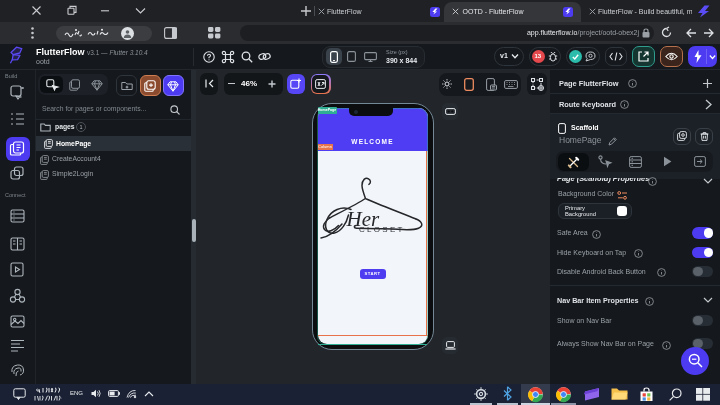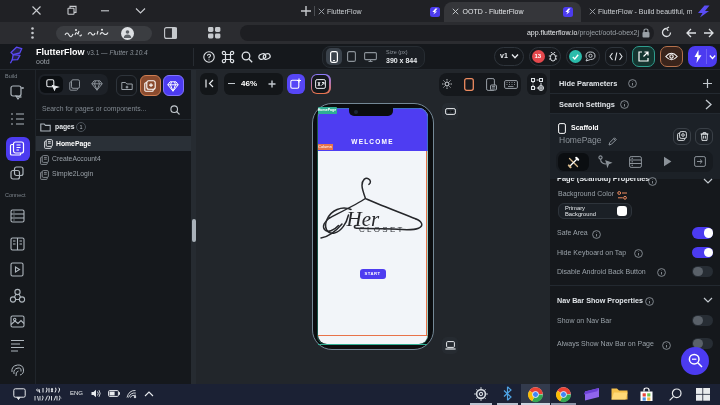--- a/index.html
+++ b/index.html
@@ -416,30 +416,30 @@
 
 <div class="abs" style="left:317px;top:107.5px;width:111px;height:237px;border:1px solid rgba(47,174,147,0.45);border-radius:9px;pointer-events:none;"></div>
 <div class="abs" style="left:318px;top:343.6px;width:109px;height:1.2px;background:#2fae93;"></div>
 
 <div class="abs" style="left:349px;top:107.5px;width:44px;height:8.5px;background:#0b0d0f;border-radius:0 0 5px 5px;"></div>
 <div class="abs" style="left:354px;top:110px;width:4px;height:4px;border-radius:50%;background:#1d2633;"></div>
 
 <div class="abs" style="left:317.5px;top:106.5px;width:19px;height:7px;background:#2fae93;border-radius:1px;font-size:3.6px;font-weight:bold;color:#fff;text-align:center;line-height:7px;">HomePage</div>
 
 <div class="abs" style="left:550px;top:70px;width:170px;height:314px;background:#15181c;"></div>
-<div class="abs" style="left:559px;top:78.5px;font-size:7.4px;font-weight:bold;color:#dfe3e7;">Hide Parameters</div>
+<div class="abs" style="left:559px;top:78.5px;font-size:7.4px;font-weight:bold;color:#dfe3e7;">Page FlutterFlow</div>
 <svg class="abs" style="left:628px;top:79px;" width="9" height="9" viewBox="0 0 9 9" fill="none" stroke="#8b9299" stroke-width="0.9">
     <circle cx="4.5" cy="4.5" r="3.9"></circle>
     <path d="M4.5 4 V6.5 M4.5 2.6 V3"></path>
   </svg>
 <svg class="abs" style="left:702px;top:78px;" width="11" height="11" viewBox="0 0 11 11" stroke="#c3c9cf" stroke-width="1.2">
     <path d="M5.5 1 V10 M1 5.5 H10"></path>
   </svg>
 <div class="abs" style="left:550px;top:93px;width:170px;height:1px;background:#232930;"></div>
-<div class="abs" style="left:559px;top:99.5px;font-size:7.4px;font-weight:bold;color:#dfe3e7;">Search Settings</div>
+<div class="abs" style="left:559px;top:99.5px;font-size:7.4px;font-weight:bold;color:#dfe3e7;">Route Keyboard</div>
 <svg class="abs" style="left:620px;top:100px;" width="9" height="9" viewBox="0 0 9 9" fill="none" stroke="#8b9299" stroke-width="0.9">
     <circle cx="4.5" cy="4.5" r="3.9"></circle>
     <path d="M4.5 4 V6.5 M4.5 2.6 V3"></path>
   </svg>
 <svg class="abs" style="left:705px;top:99px;" width="7" height="11" viewBox="0 0 7 11" fill="none" stroke="#c3c9cf" stroke-width="1.3">
     <path d="M1 1 L6 5.5 L1 10"></path>
   </svg>
 <div class="abs" style="left:550px;top:113px;width:170px;height:1px;background:#232930;"></div>
 
 <div class="abs" style="left:550px;top:114px;width:170px;height:64.5px;background:#1c2127;"></div>
@@ -481,21 +481,21 @@
     <path d="M0.6 4 H12.4 M0.6 7.5 H12.4 M2.5 2.3 H4 M2.5 5.8 H4 M2.5 9.3 H4"></path>
   </svg>
 <svg class="abs" style="left:663px;top:156px;" width="9" height="11" viewBox="0 0 9 11" fill="#8b9299">
     <path d="M1 0.8 L8.4 5.5 L1 10.2 Z"></path>
   </svg>
 <svg class="abs" style="left:694px;top:156px;" width="12" height="11" viewBox="0 0 12 11" fill="none" stroke="#8b9299" stroke-width="1">
     <rect x="0.6" y="0.6" width="10.8" height="9.8" rx="1.5"></rect>
     <path d="M3 5.5 H8 M6 3.5 L8.2 5.5 L6 7.5"></path>
   </svg>
 
-<div class="abs" style="left:557px;top:177.5px;width:160px;height:9px;overflow:hidden;">
+<div class="abs" style="left:557px;top:177.5px;width:160px;height:9px;overflow:hidden;font-style:italic;">
   <div style="position:absolute;left:0;top:-4px;font-size:7.4px;font-weight:bold;color:#e8ebee;">Page (Scaffold) Properties</div>
 </div>
 <svg class="abs" style="left:648px;top:176.5px;" width="9" height="9" viewBox="0 0 9 9" fill="none" stroke="#8b9299" stroke-width="0.9">
     <circle cx="4.5" cy="4.5" r="3.9"></circle>
     <path d="M4.5 4 V6.5 M4.5 2.6 V3"></path>
   </svg>
 <svg class="abs" style="left:703px;top:178px;" width="10" height="6" viewBox="0 0 10 6" fill="none" stroke="#c3c9cf" stroke-width="1.2">
     <path d="M1 1 L5 5 L9 1"></path>
   </svg>
 
@@ -525,21 +525,21 @@
 <div class="abs" style="left:692px;top:246.5px;width:21px;height:11.5px;background:#4c3bf0;border-radius:6px;"></div>
 <div class="abs" style="left:703.5px;top:247.5px;width:9.5px;height:9.5px;background:#fff;border-radius:50%;"></div>
 <div class="abs" style="left:557px;top:267.5px;font-size:7px;color:#99a1a8;">Disable Android Back Button</div>
 <svg class="abs" style="left:657px;top:268px;" width="9" height="9" viewBox="0 0 9 9" fill="none" stroke="#8b9299" stroke-width="0.9">
     <circle cx="4.5" cy="4.5" r="3.9"></circle>
     <path d="M4.5 4 V6.5 M4.5 2.6 V3"></path>
   </svg>
 <div class="abs" style="left:692px;top:265.5px;width:21px;height:11.5px;background:#272d34;border-radius:6px;"></div>
 <div class="abs" style="left:693px;top:266.5px;width:9.5px;height:9.5px;background:#5a6169;border-radius:50%;"></div>
 <div class="abs" style="left:550px;top:285px;width:170px;height:1px;background:#232930;"></div>
-<div class="abs" style="left:557px;top:295.5px;font-size:7.2px;font-weight:bold;color:#dfe3e7;">Nav Bar Show Properties</div>
+<div class="abs" style="left:557px;top:295.5px;font-size:7.2px;font-weight:bold;color:#dfe3e7;">Nav Bar Item Properties</div>
 <svg class="abs" style="left:645px;top:296.5px;" width="9" height="9" viewBox="0 0 9 9" fill="none" stroke="#8b9299" stroke-width="0.9">
     <circle cx="4.5" cy="4.5" r="3.9"></circle>
     <path d="M4.5 4 V6.5 M4.5 2.6 V3"></path>
   </svg>
 <svg class="abs" style="left:703px;top:297px;" width="10" height="6" viewBox="0 0 10 6" fill="none" stroke="#c3c9cf" stroke-width="1.2">
     <path d="M1 1 L5 5 L9 1"></path>
   </svg>
 <div class="abs" style="left:557px;top:317px;font-size:7px;color:#99a1a8;">Show on Nav Bar</div>
 <div class="abs" style="left:692px;top:314.5px;width:21px;height:11.5px;background:#272d34;border-radius:6px;"></div>
 <div class="abs" style="left:693px;top:315.5px;width:9.5px;height:9.5px;background:#5a6169;border-radius:50%;"></div>

